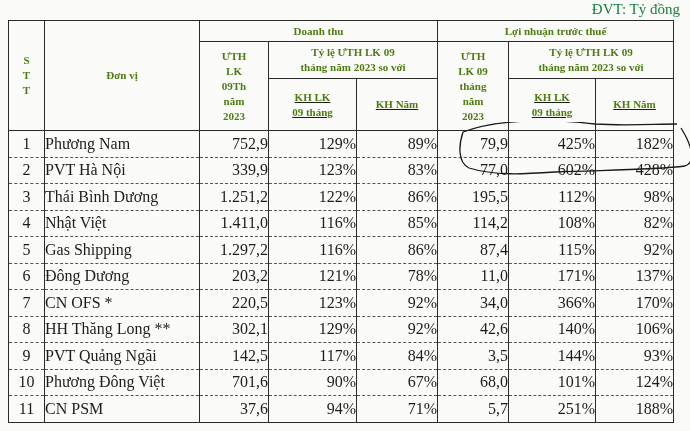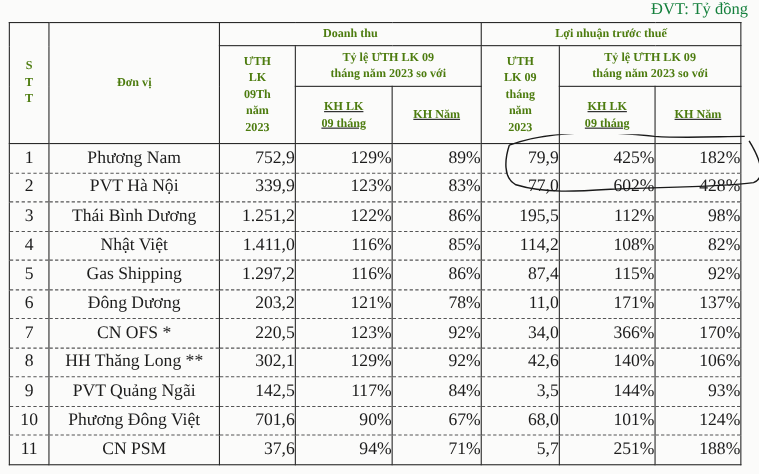--- a/index.html
+++ b/index.html
@@ -37,21 +37,21 @@
   .stt-head { font-size: 14px; line-height: 16px; }
   .unit-head { font-size: 13px; }
   td {
     height: 25.5px;
     font-size: 16px;
     line-height: 18px;
   }
   tbody td { border-top: 1px dashed #555 !important; border-bottom: 1px dashed #555 !important; }
   tbody tr:last-child td { border-bottom: 1.5px solid #2a2a2a !important; margin-left: 42px; }
   td.stt { text-align: center; }
-  td.name { text-align: center; padding-left: 8px; }
+  td.name { text-align: left; padding-left: 8px; }
   td.num { text-align: right; padding-right: 7px; }
   .u { }
   .circle {
     position: absolute; left: 455px; top: 122px; width: 240px; height: 58px;
     pointer-events: none;
   }
 </style>
 </head>
 <body>
 

